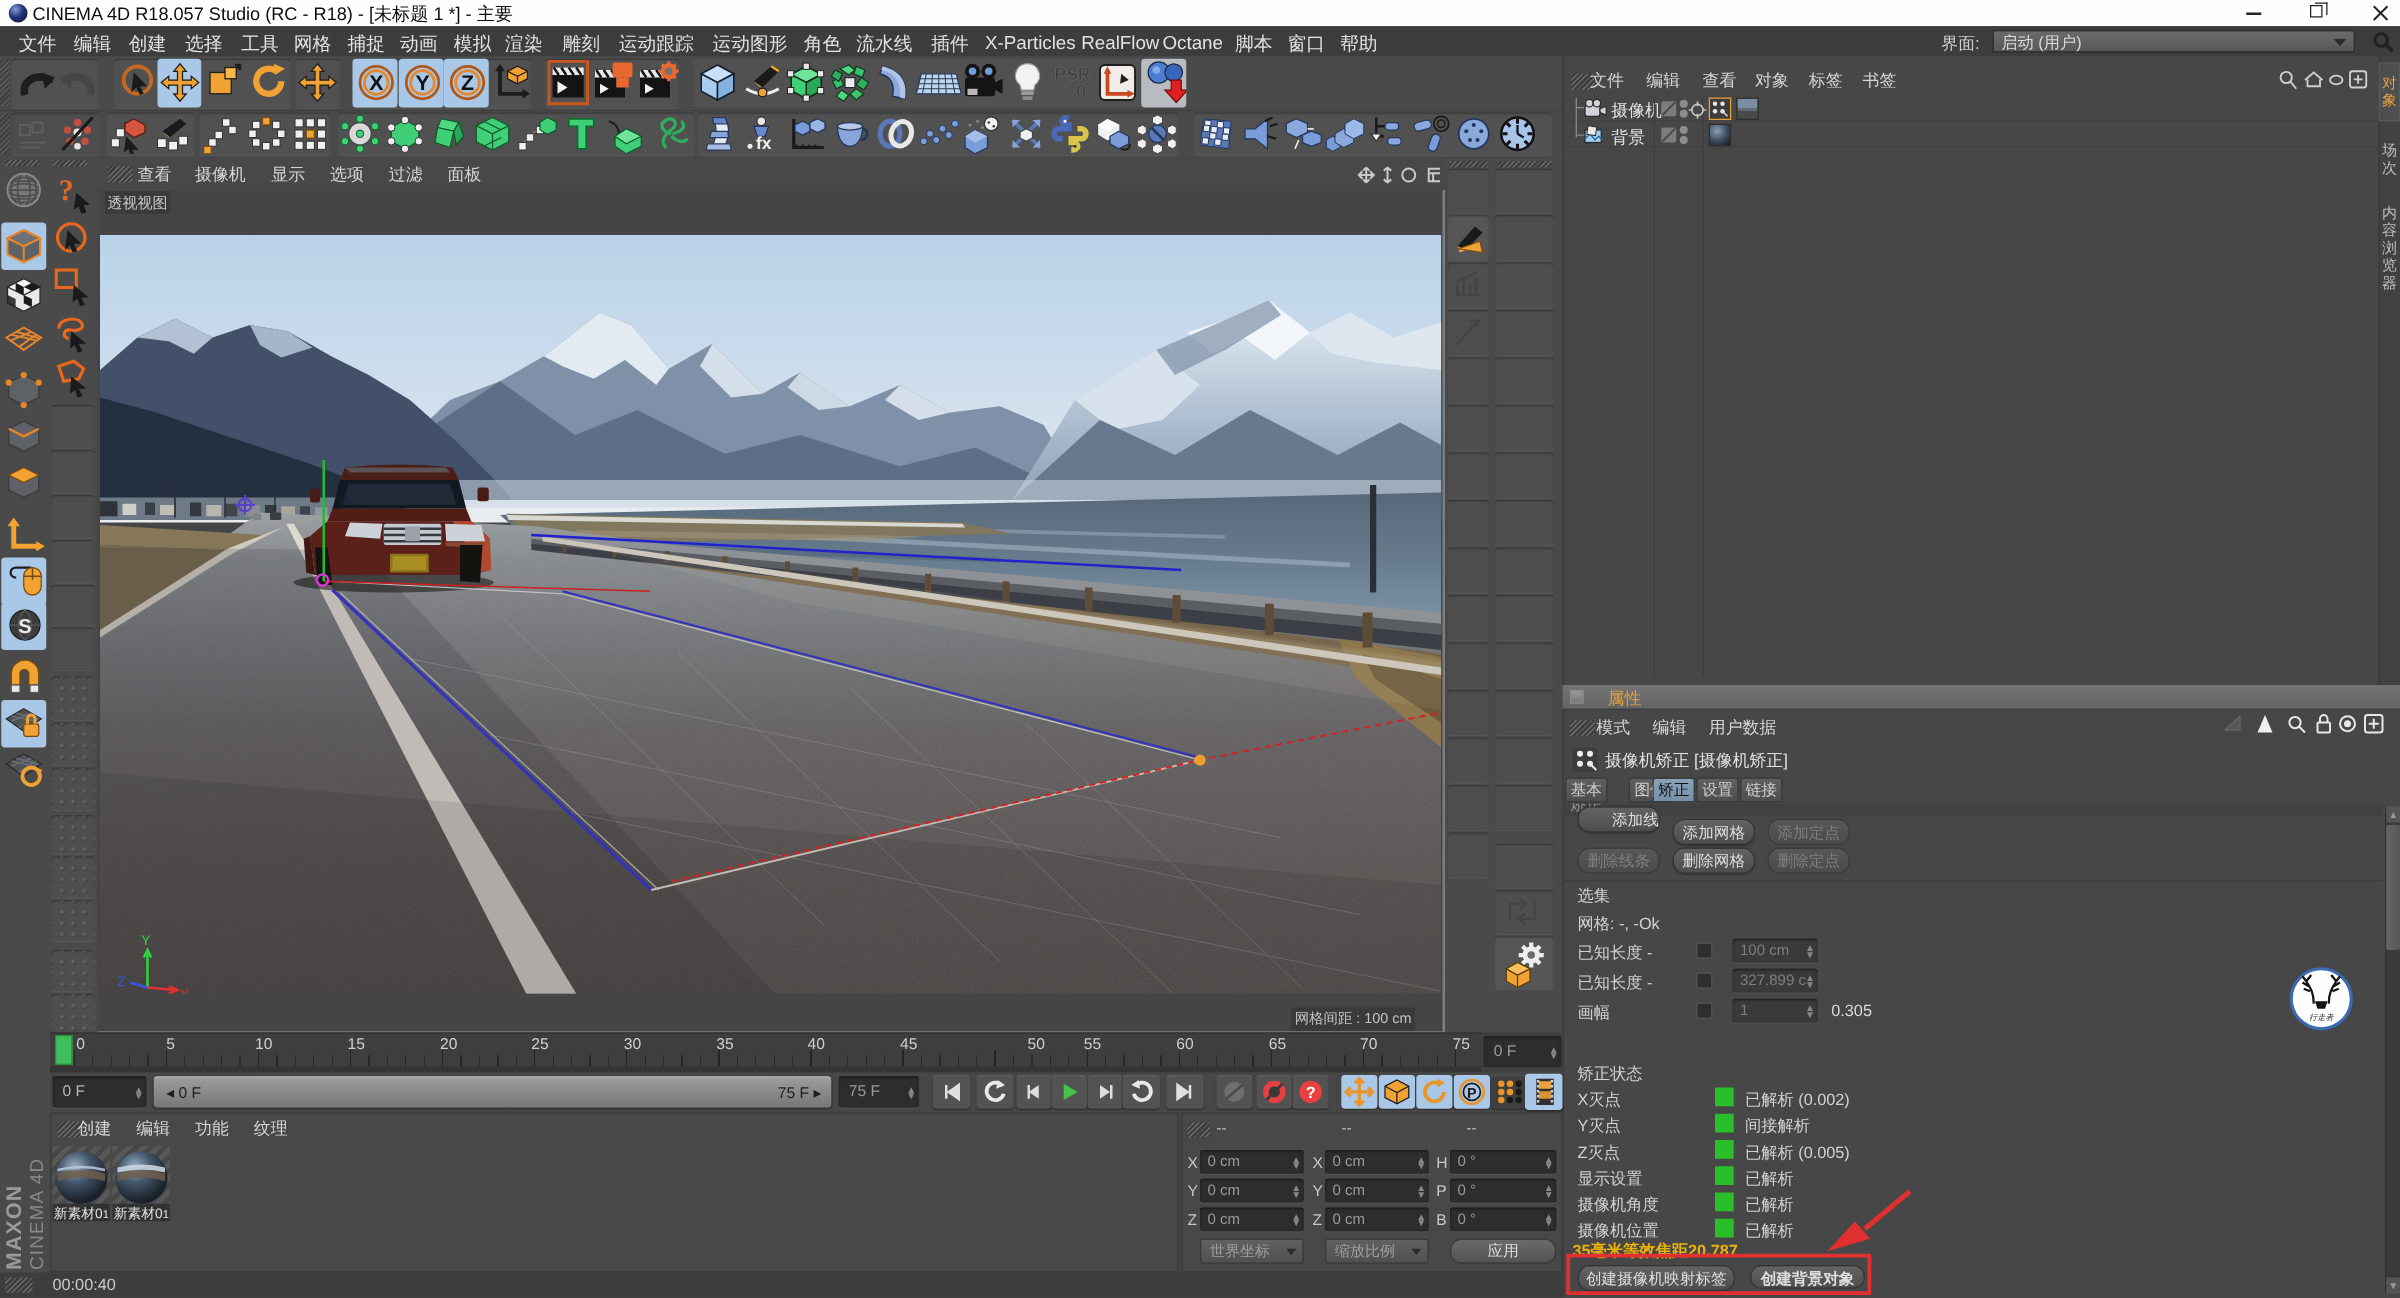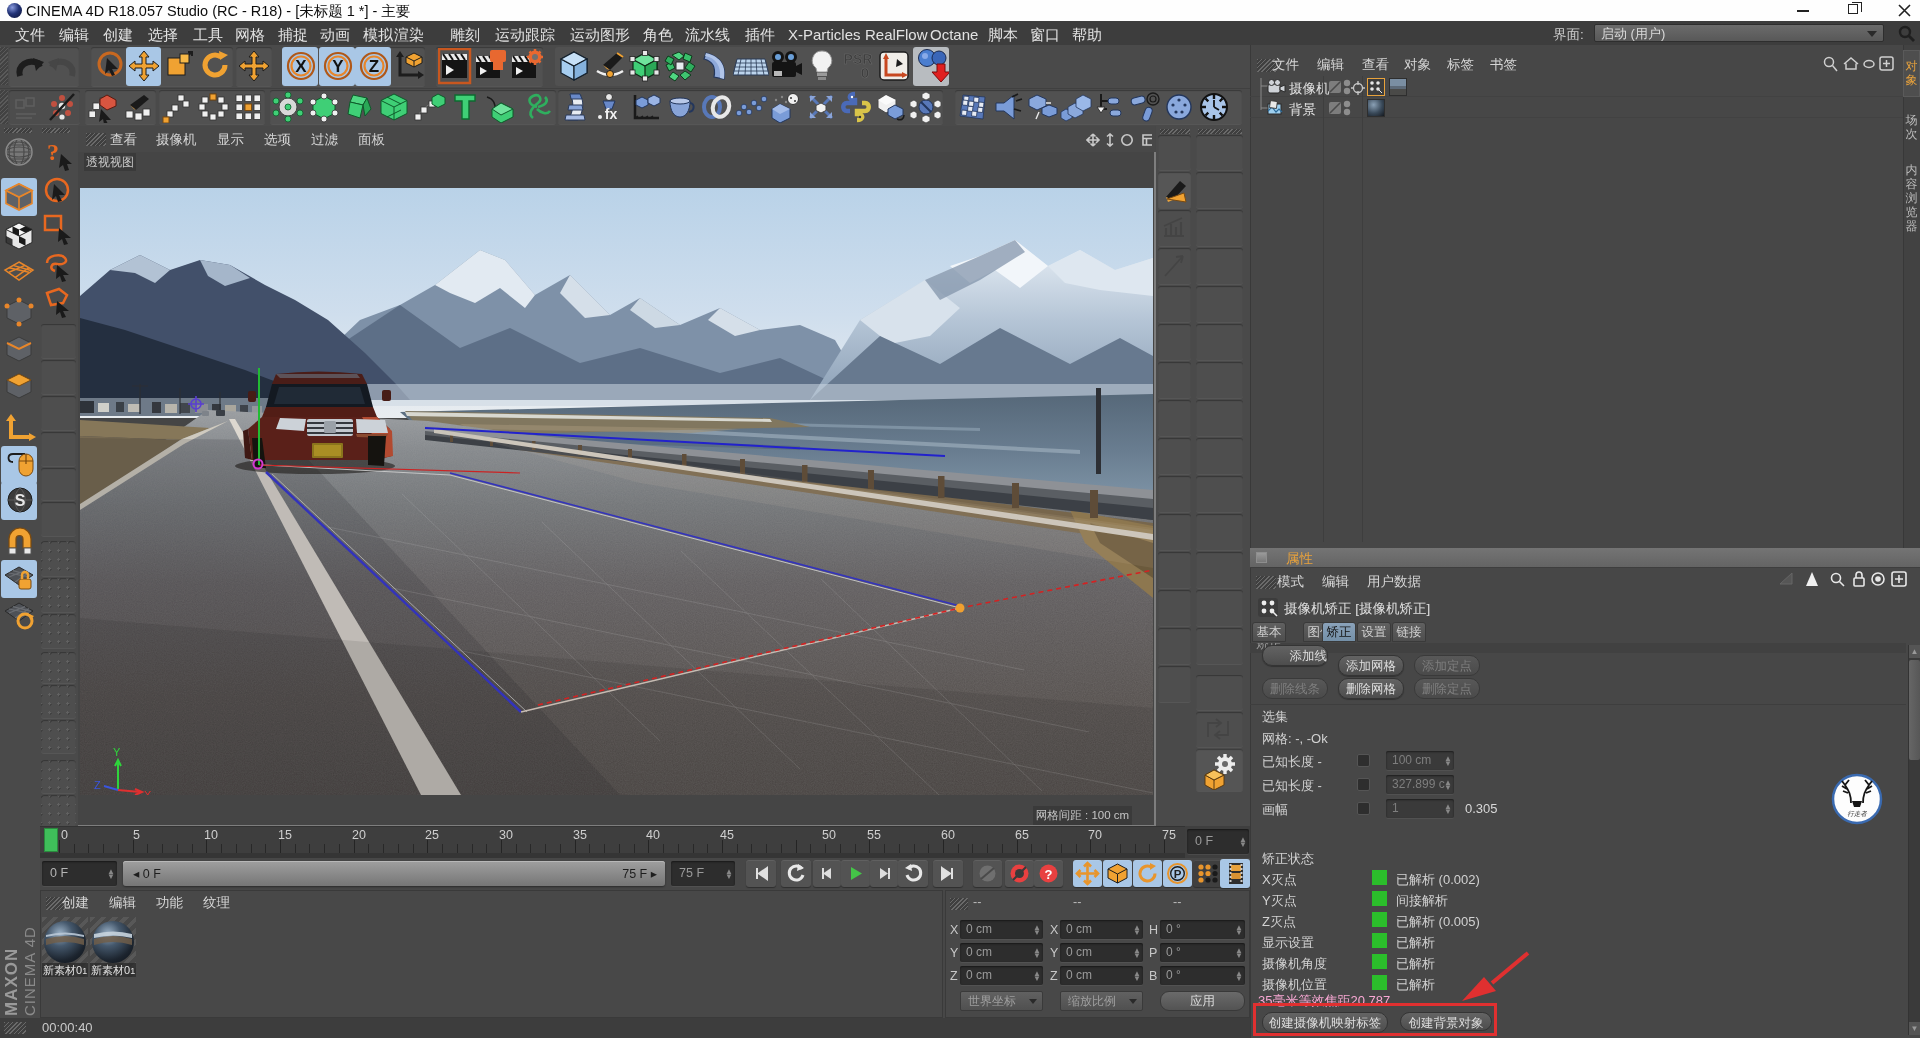--- a/index.html
+++ b/index.html
@@ -42,21 +42,21 @@
 <div class="abs" id="mainmenu" style="left:0;top:26px;width:1500px;height:20px;">
 <span class="abs menu-item" style="left:15px;">文件</span>
       <span class="abs menu-item" style="left:59px;">编辑</span>
       <span class="abs menu-item" style="left:103px;">创建</span>
       <span class="abs menu-item" style="left:148px;">选择</span>
       <span class="abs menu-item" style="left:193px;">工具</span>
       <span class="abs menu-item" style="left:235px;">网格</span>
       <span class="abs menu-item" style="left:278px;">捕捉</span>
       <span class="abs menu-item" style="left:320px;">动画</span>
       <span class="abs menu-item" style="left:363px;">模拟</span>
-      <span class="abs menu-item" style="left:394px;">渲染</span>
+      <span class="abs menu-item" style="left:404px;">渲染</span>
       <span class="abs menu-item" style="left:450px;">雕刻</span>
       <span class="abs menu-item" style="left:495px;">运动跟踪</span>
       <span class="abs menu-item" style="left:570px;">运动图形</span>
       <span class="abs menu-item" style="left:643px;">角色</span>
       <span class="abs menu-item" style="left:685px;">流水线</span>
       <span class="abs menu-item" style="left:745px;">插件</span>
       <span class="abs menu-item" style="left:788px;">X-Particles</span>
       <span class="abs menu-item" style="left:865px;">RealFlow</span>
       <span class="abs menu-item" style="left:930px;">Octane</span>
       <span class="abs menu-item" style="left:988px;">脚本</span>
@@ -1126,24 +1126,24 @@
 <span class="abs" style="left:146px;top:365px;color:#d2d2d2;font-size:13px;">已解析  (0.005)</span>
 <span class="abs" style="left:12px;top:386px;color:#d2d2d2;font-size:13px;">显示设置</span>
 <div class="abs" style="left:122px;top:385px;width:15px;height:15px;background:#2bbe2b;"></div>
 <span class="abs" style="left:146px;top:386px;color:#d2d2d2;font-size:13px;">已解析</span>
 <span class="abs" style="left:12px;top:407px;color:#d2d2d2;font-size:13px;">摄像机角度</span>
 <div class="abs" style="left:122px;top:406px;width:15px;height:15px;background:#2bbe2b;"></div>
 <span class="abs" style="left:146px;top:407px;color:#d2d2d2;font-size:13px;">已解析</span>
 <span class="abs" style="left:12px;top:428px;color:#d2d2d2;font-size:13px;">摄像机位置</span>
 <div class="abs" style="left:122px;top:427px;width:15px;height:15px;background:#2bbe2b;"></div>
 <span class="abs" style="left:146px;top:428px;color:#d2d2d2;font-size:13px;">已解析</span>
-<span class="abs" style="left:8px;top:444px;color:#f9a8d4;font-size:13px;">35毫米等效焦距20.787</span>
+<span class="abs" style="left:8px;top:444px;color:#eab308;font-size:13px;font-weight:bold;">35毫米等效焦距20.787</span>
 
 <div class="abs" style="left:12px;top:464px;width:126px;height:21px;background:linear-gradient(#646464,#4d4d4d);border:1px solid #343434;border-radius:10px;color:#dedede;font-size:12.5px;text-align:center;line-height:20px;">创建摄像机映射标签</div>
-<div class="abs" style="left:150px;top:464px;width:92px;height:19px;background:linear-gradient(#646464,#4d4d4d);border:1px solid #343434;border-radius:10px;color:#dedede;font-size:12.5px;text-align:center;line-height:20px;">创建背景对象</div>
+<div class="abs" style="left:150px;top:464px;width:92px;height:19px;background:linear-gradient(#646464,#4d4d4d);border:1px solid #343434;border-radius:10px;color:#dedede;font-size:12.5px;text-align:center;line-height:20px;font-weight:bold;">创建背景对象</div>
 
 <div class="abs" style="left:658px;top:97px;width:12px;height:390px;background:#3a3a3a;border-left:1px solid #333;"></div>
 <div class="abs" style="left:659px;top:97px;width:11px;height:13px;background:#555;color:#999;font-size:8px;text-align:center;line-height:13px;">▲</div>
 <div class="abs" style="left:659px;top:112px;width:11px;height:100px;background:linear-gradient(90deg,#666,#575757);border-radius:2px;"></div>
 <div class="abs" style="left:659px;top:474px;width:11px;height:13px;background:#555;color:#999;font-size:8px;text-align:center;line-height:13px;">▼</div>
 
 <svg class="abs" style="left:581px;top:225px;" width="52" height="52">
 <circle cx="26" cy="26" r="24" fill="#fdfdfd" stroke="#3a6ab0" stroke-width="2.5"></circle>
 <g stroke="#151515" stroke-width="1.8" fill="none">
 <path d="M20 30 C20 22 18 18 14 12 M14 12 l-3 -4 M14 12 l4 -5 M16 16 l-5 -3 M17 20 l-5 -2"></path>

